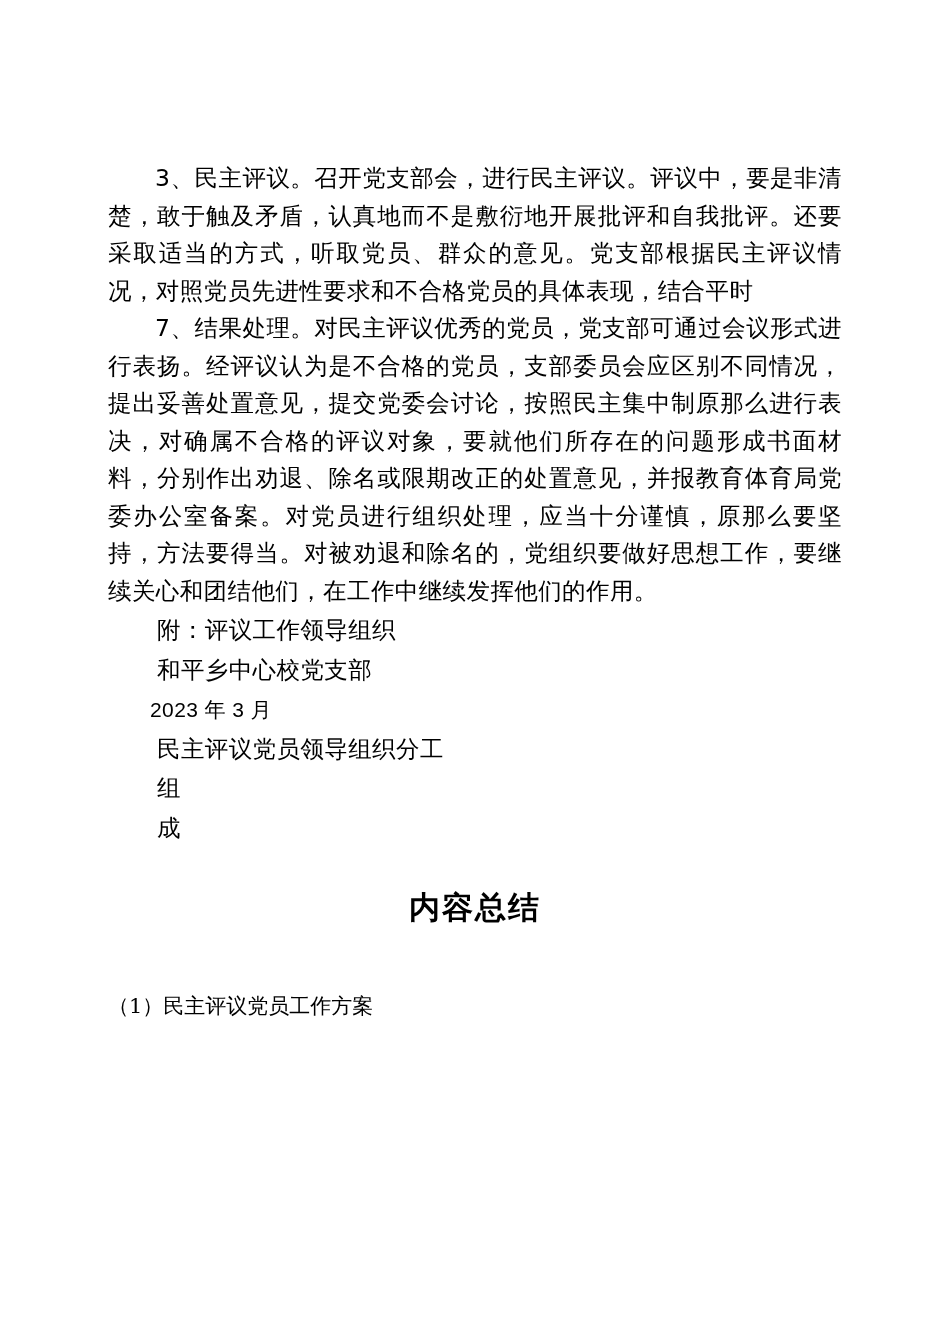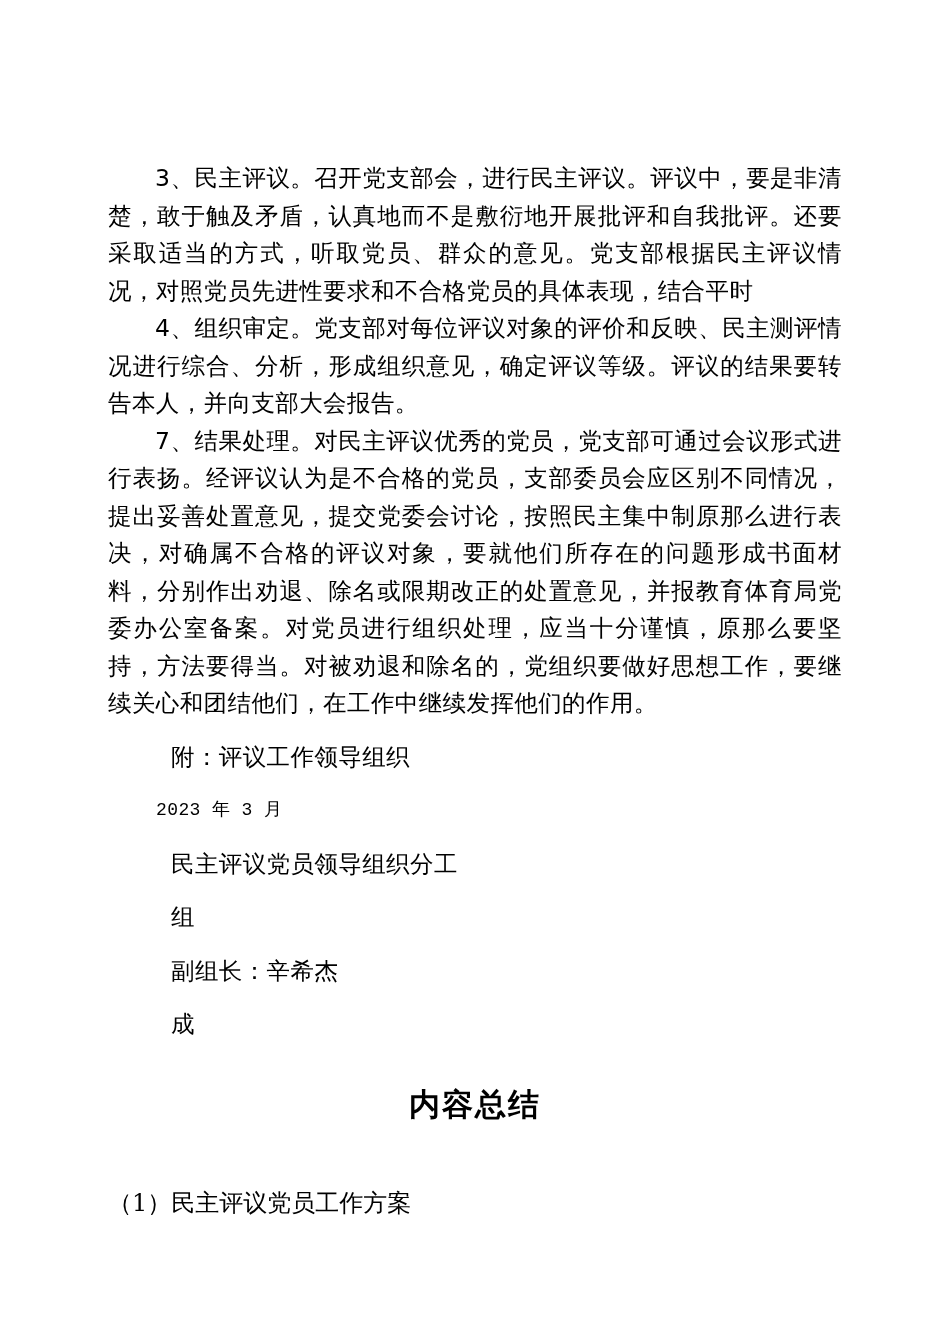--- a/index.html
+++ b/index.html
@@ -29,72 +29,71 @@
     text-justify: inter-ideograph;
     letter-spacing: 0.4px;
   }
   .para {
     margin: 0;
     text-indent: 2em;
     text-align: justify;
     text-justify: inter-ideograph;
   }
   .flow-line {
-    margin: 16px;
+    margin: 2px;
     text-indent: 2em;
     white-space: nowrap;
   }
   .serif-line {
-    font-family: Liberation Mono, monospace;
-    font-size: 18px;
+    font-family: Liberation Sans, sans-serif;
+    font-size: 21px;
     line-height: 37.5px;
-    margin: 12px;
+    margin: 0;
     text-indent: 2em;
     white-space: nowrap;
   }
   .summary-title {
     font-family: "DejaVu Serif", serif;
     font-size: 31px;
     text-align: center;
     margin: 40px 0 12px 0;
     letter-spacing: 2px;
   }
   .summary-item {
     font-family: "DejaVu Serif", serif;
-    font-size: 24px;
+    font-size: 21px;
     line-height: 30px;
     margin: 62px 0 0 0;
     text-indent: 0;
   }
 </style>
 </head>
 <body>
 
 <div class="page">
 
   <div class="body-text">
 
     <p class="para">3、民主评议。召开党支部会，进行民主评议。评议中，要是非清楚，敢于触及矛盾，认真地而不是敷衍地开展批评和自我批评。还要采取适当的方式，听取党员、群众的意见。党支部根据民主评议情况，对照党员先进性要求和不合格党员的具体表现，结合平时</p>
 
 
-    <p class="para">4、组织审定。党支部对每位评议对象的评价和反映、民主测评情况进行综合、分析，形成组织意见，确定评议等级。评议的结果要转告本人，并向支部大会报告。</p>
 
     <p class="para">7、结果处理。对民主评议优秀的党员，党支部可通过会议形式进行表扬。经评议认为是不合格的党员，支部委员会应区别不同情况，提出妥善处置意见，提交党委会讨论，按照民主集中制原那么进行表决，对确属不合格的评议对象，要就他们所存在的问题形成书面材料，分别作出劝退、除名或限期改正的处置意见，并报教育体育局党委办公室备案。对党员进行组织处理，应当十分谨慎，原那么要坚持，方法要得当。对被劝退和除名的，党组织要做好思想工作，要继续关心和团结他们，在工作中继续发挥他们的作用。</p>
 
     <p class="flow-line">附：评议工作领导组织</p>
 
+    <p class="flow-line">和平乡中心校党支部</p>
 
     <p class="serif-line">2023 年 3 月</p>
 
     <p class="flow-line">民主评议党员领导组织分工</p>
 
     <p class="flow-line">组</p>
 
 
-    <p class="flow-line">副组长：辛希杰</p>
 
     <p class="flow-line">成</p>
 
 
   </div>
 
   <h2 class="summary-title">内容总结</h2>
 
   <p class="summary-item">（1）民主评议党员工作方案</p>
 

